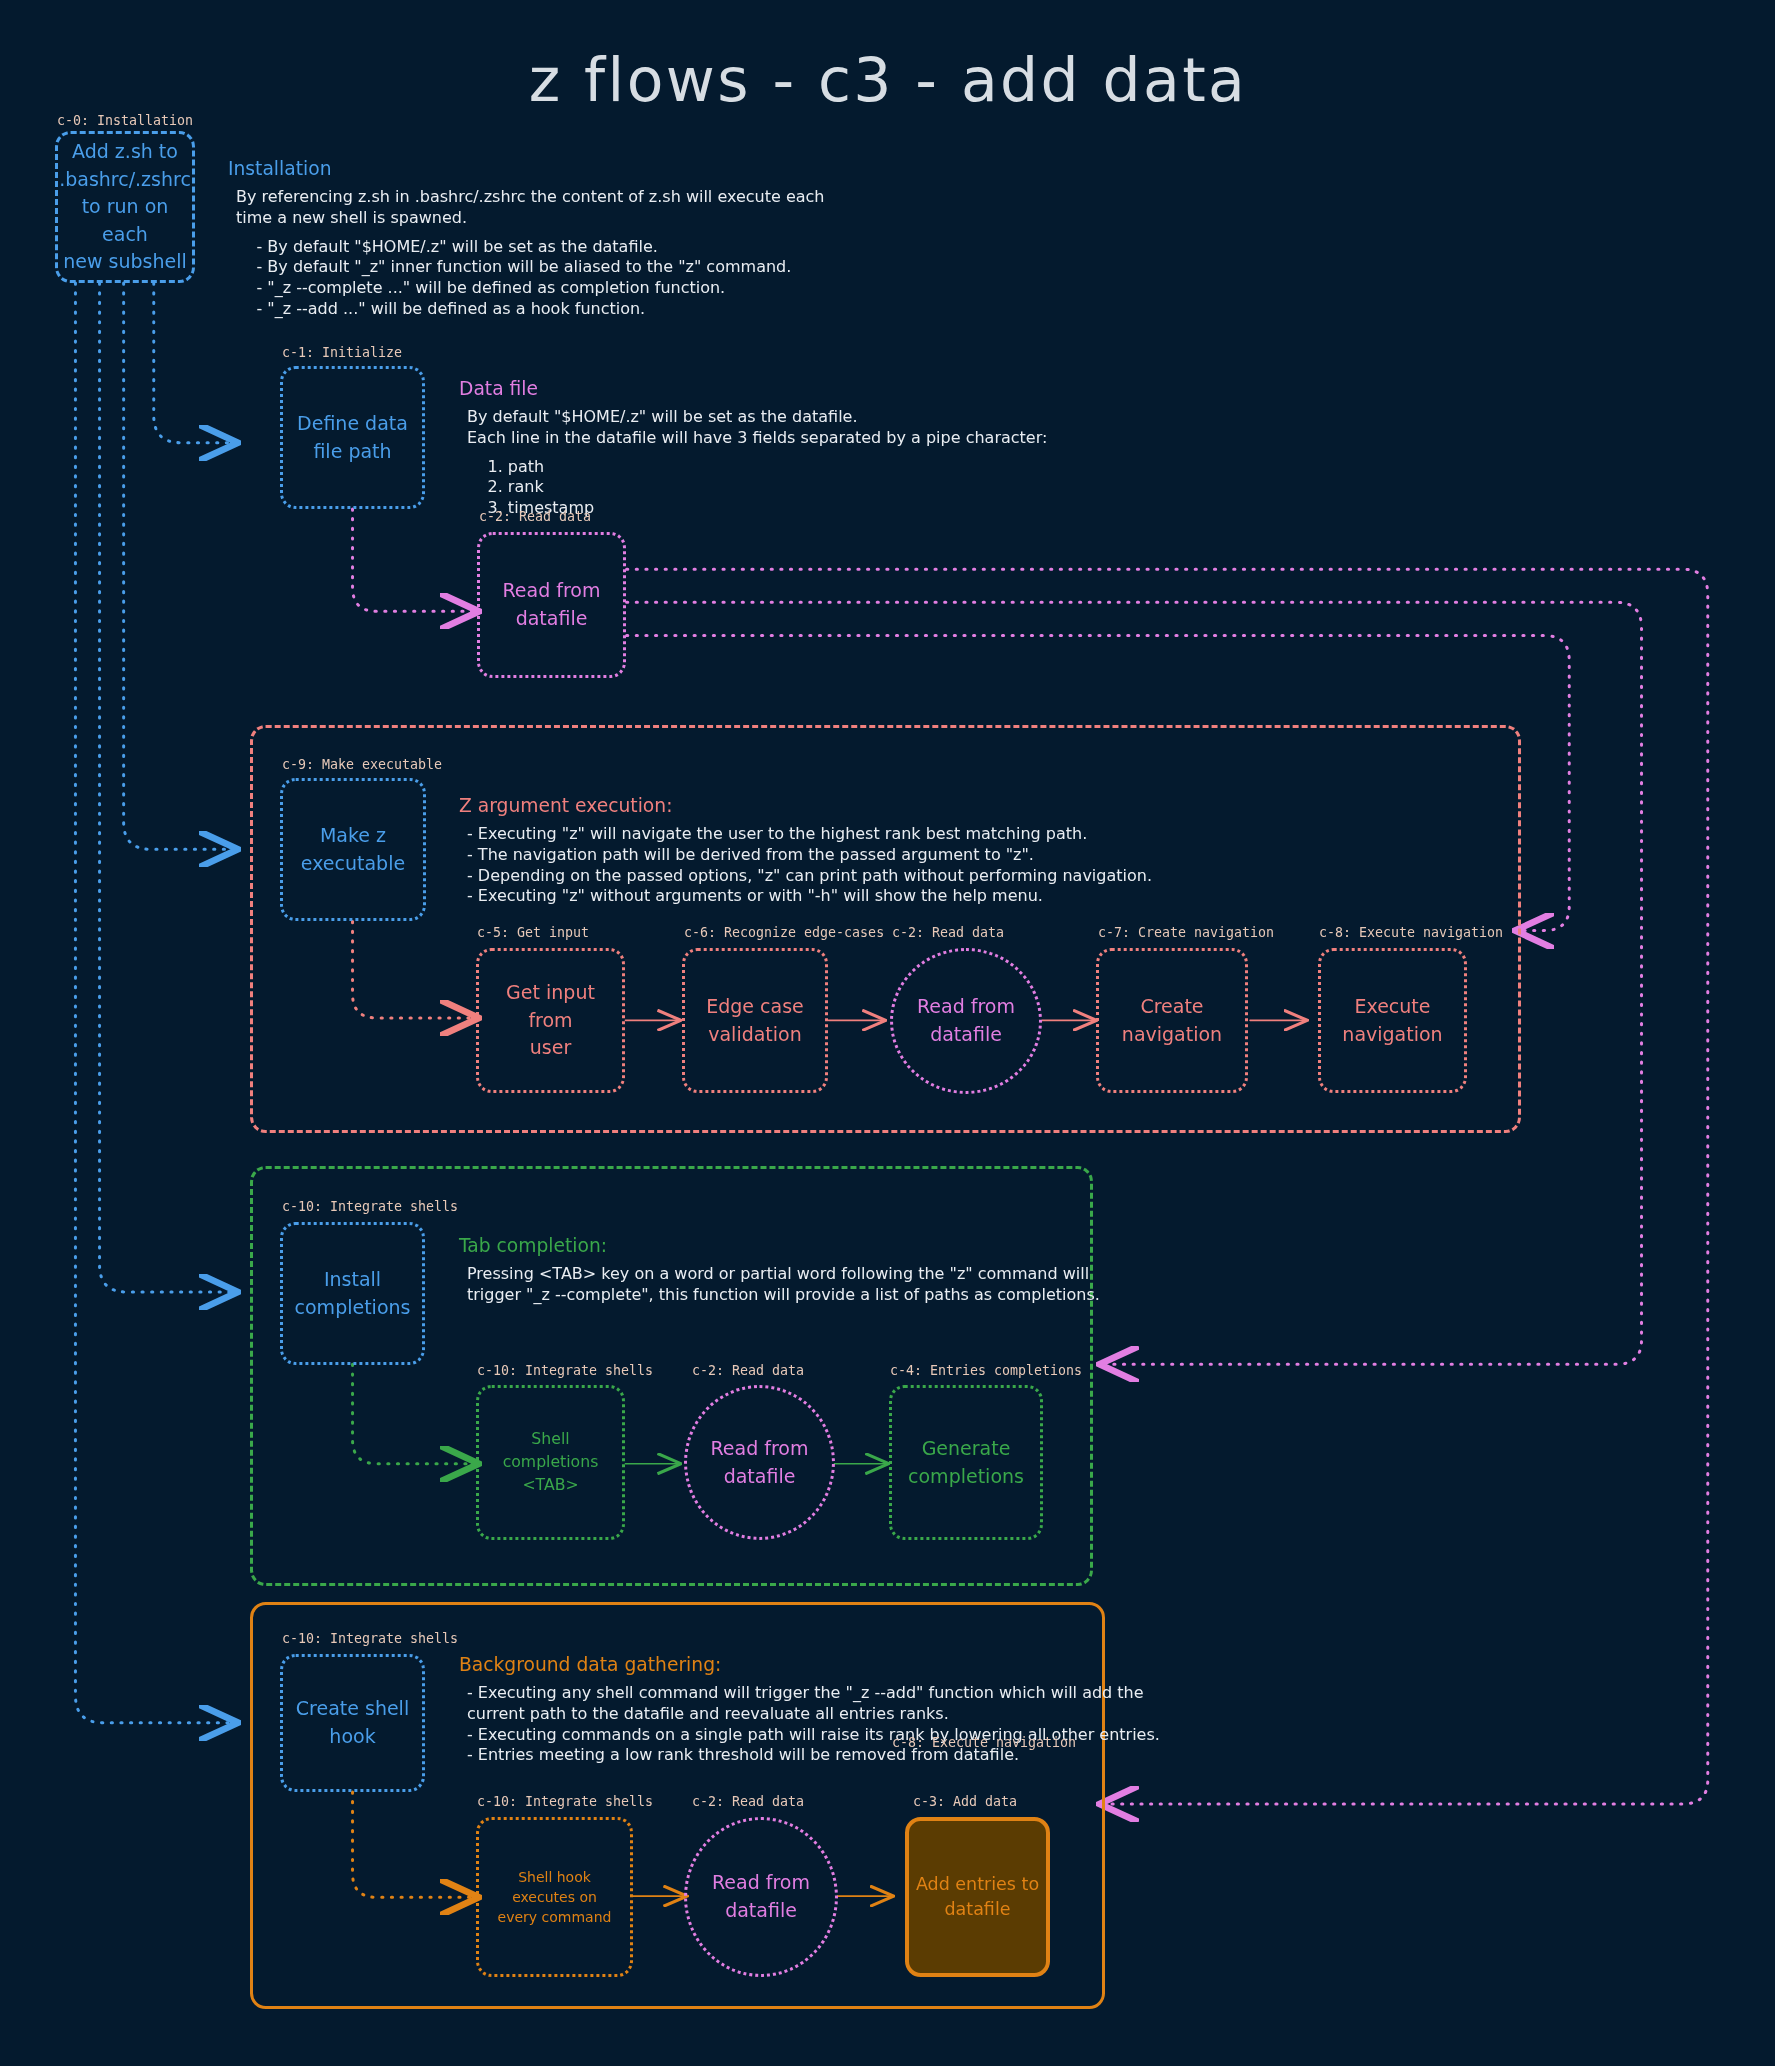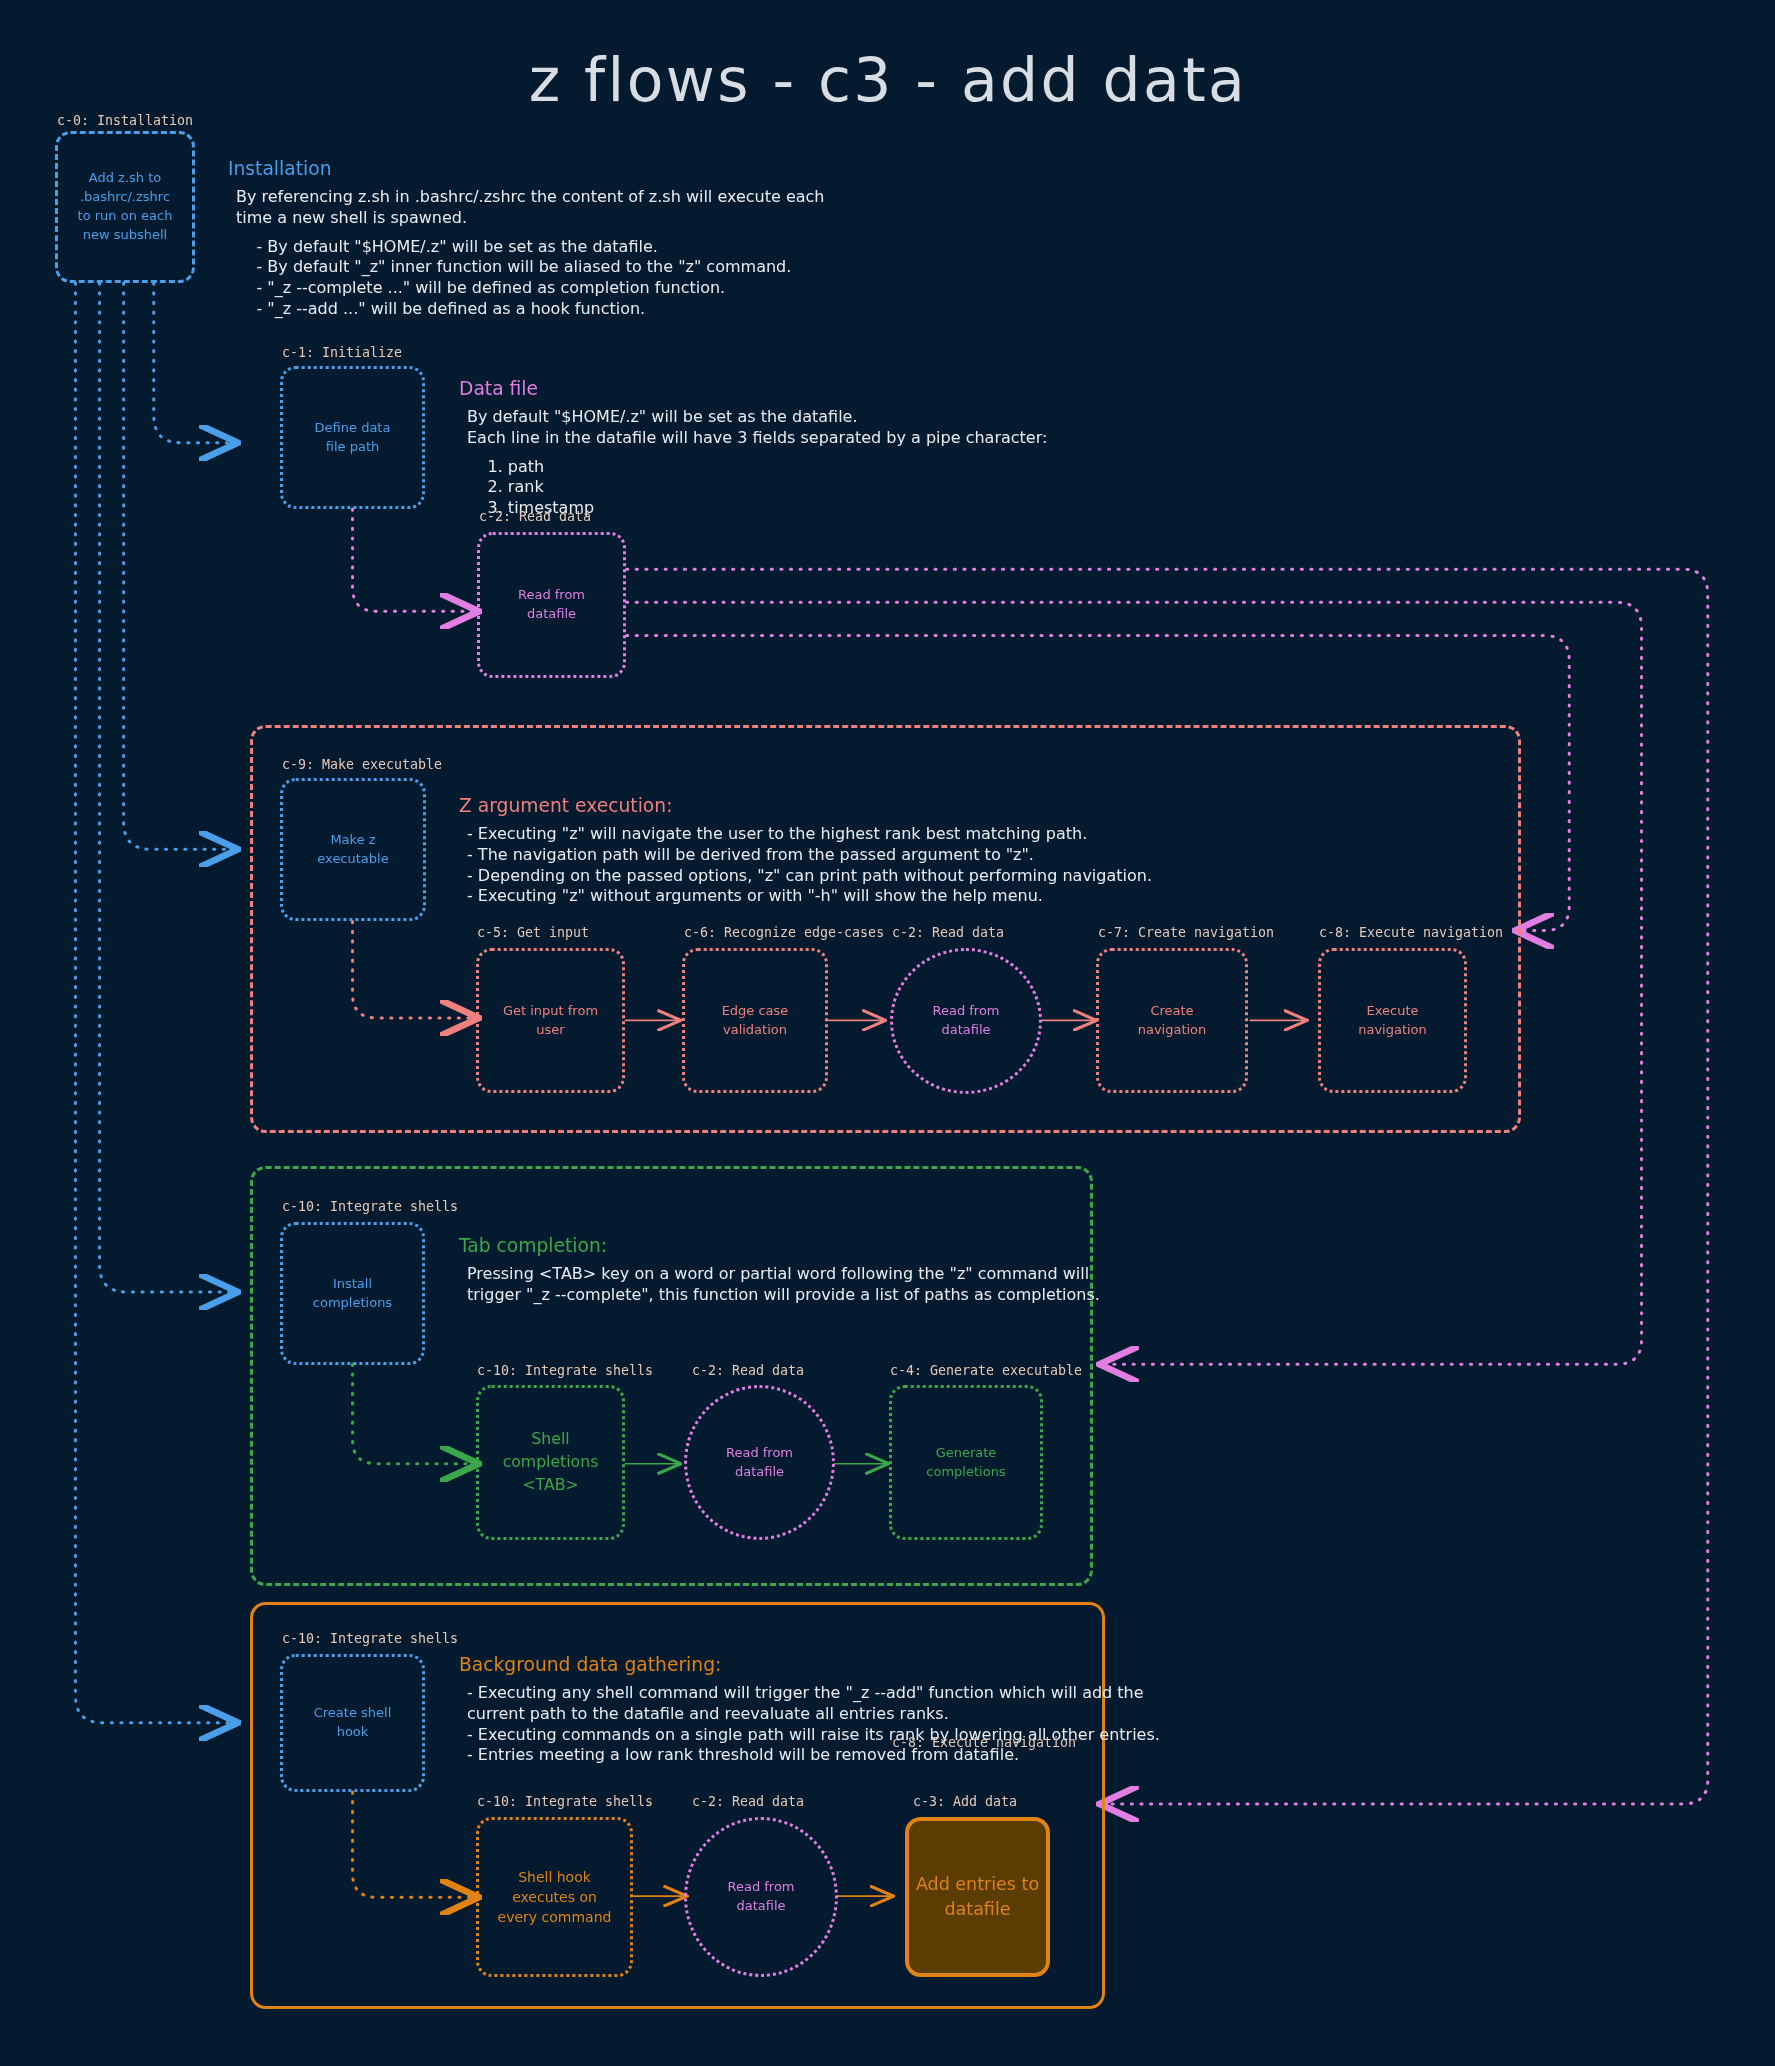--- a/index.html
+++ b/index.html
@@ -20,21 +20,21 @@
     font-family:"DejaVu Sans", sans-serif; font-weight:400;
   }
 
   .sublabel {
     position:absolute; color:#e8c9b8; font-size:13.3px;
     font-family:"DejaVu Sans Mono", monospace; white-space:nowrap;
   }
 
   .node {
     position:absolute; display:flex; align-items:center; justify-content:center;
-    text-align:center; line-height:1.45; font-size:13px;
+    text-align:center; line-height:1.45; font-size:19px;
     font-family:"DejaVu Sans", sans-serif; padding:3.6px 6px;
   }
   .node.rect { border-radius:15.7px; }
   .node.ellipse { border-radius:50%; }
   .node .lbl { display:block; }
 
   .n-blue  { border:3px dotted #4a9eea; color:#4a9eea; }
   .n-blue-dash { border:3.6px dashed #4a9eea; color:#4a9eea; }
   .n-mag   { border:3px dotted #e27ee2; color:#e27ee2; }
   .n-salmon{ border:3px dotted #f0807e; color:#f0807e; }
@@ -223,21 +223,21 @@
   <div class="sublabel" style="left:477px; top:1363px;">c-10: Integrate shells</div>
   <div class="node rect n-green" style="left:476px; top:1385px; width:149px; height:155px; font-size:15.7px;">
     <span class="lbl">Shell completions<br>&lt;TAB&gt;</span>
   </div>
 
   <div class="sublabel" style="left:692px; top:1363px;">c-2: Read data</div>
   <div class="node ellipse n-mag" style="left:684px; top:1385px; width:151px; height:155px;">
     <span class="lbl">Read from<br>datafile</span>
   </div>
 
-  <div class="sublabel" style="left:890px; top:1363px;">c-4: Generate executable</div>
+  <div class="sublabel" style="left:890px; top:1363px;">c-4: Entries completions</div>
   <div class="node rect n-green" style="left:889px; top:1385px; width:154px; height:155px;">
     <span class="lbl">Generate<br>completions</span>
   </div>
 
   <div class="sublabel" style="left:282px; top:1631px;">c-10: Integrate shells</div>
   <div class="node rect n-blue" style="left:280px; top:1654px; width:145px; height:138px;">
     <span class="lbl">Create shell<br>hook</span>
   </div>
 
   <div class="note" style="left:459px; top:1654px; width:602px;">

